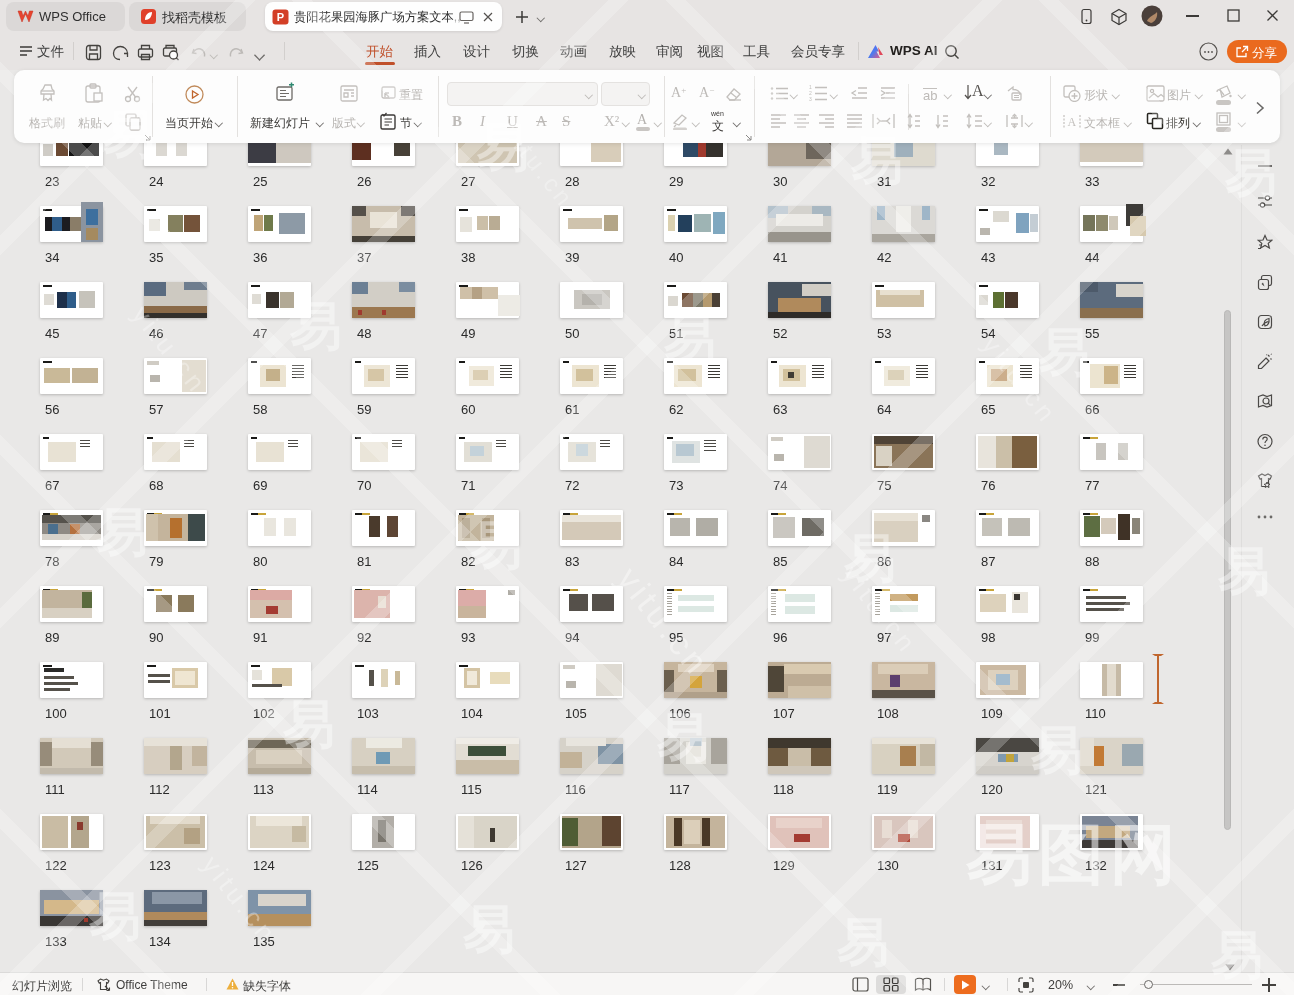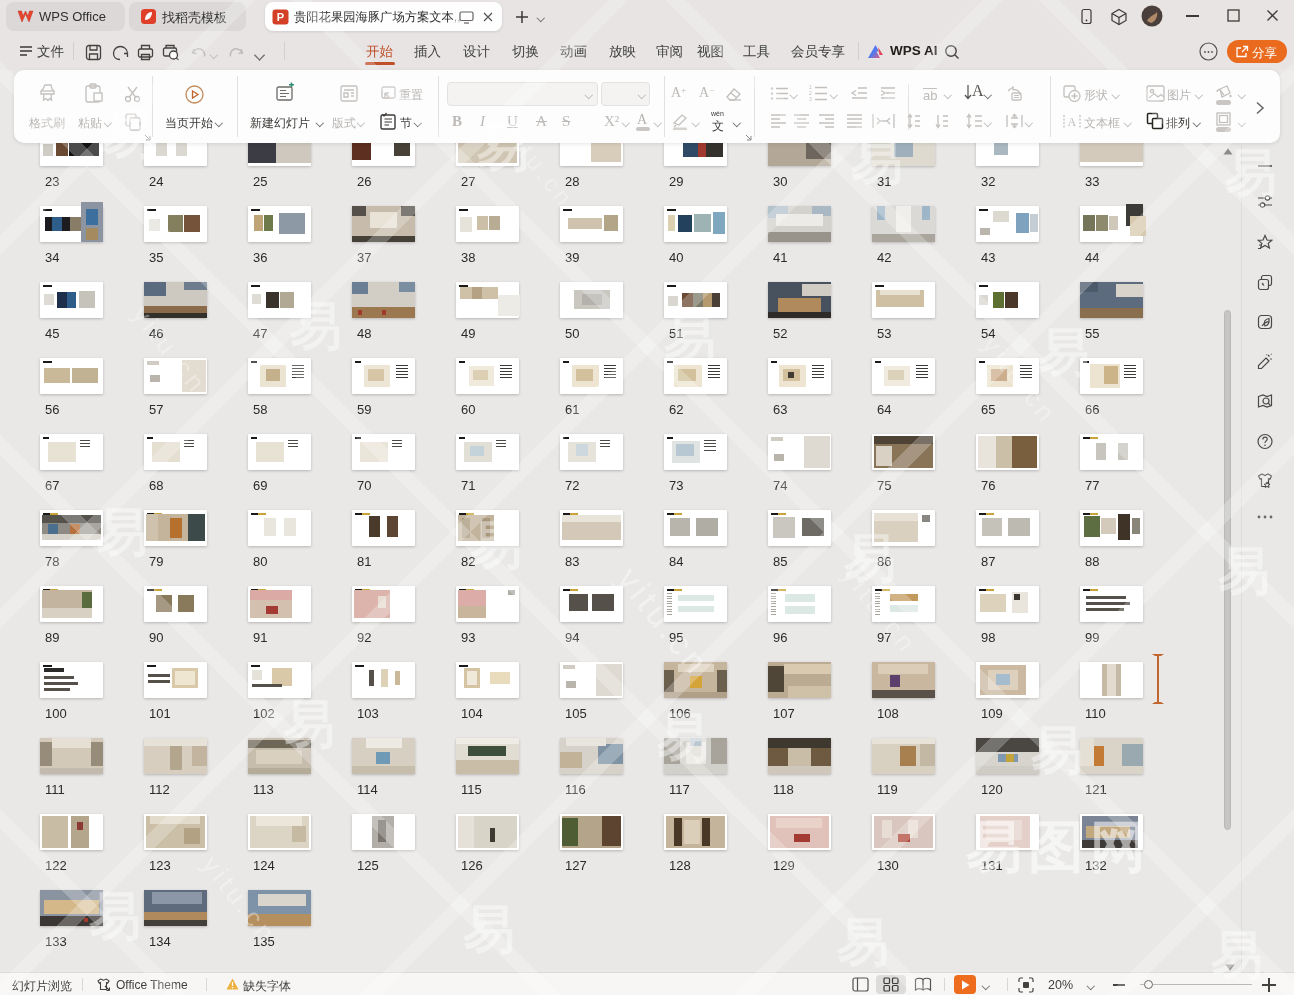--- a/index.html
+++ b/index.html
@@ -1269,19 +1269,19 @@
     <div class="wmt" style="left:470px;top:511px;font-size:52px;opacity:.42">易</div>
     <div class="wmt" style="left:844px;top:524px;font-size:52px;opacity:.42">易</div>
     <div class="wmt" style="left:1218px;top:537px;font-size:52px;opacity:.42">易</div>
     <div class="wmt" style="left:283px;top:690px;font-size:52px;opacity:.42">易</div>
     <div class="wmt" style="left:657px;top:703px;font-size:52px;opacity:.42">易</div>
     <div class="wmt" style="left:1031px;top:716px;font-size:52px;opacity:.42">易</div>
     <div class="wmt" style="left:89px;top:882px;font-size:52px;opacity:.42">易</div>
     <div class="wmt" style="left:463px;top:895px;font-size:52px;opacity:.42">易</div>
     <div class="wmt" style="left:837px;top:908px;font-size:52px;opacity:.42">易</div>
     <div class="wmt" style="left:1211px;top:921px;font-size:52px;opacity:.42">易</div>
-    <div class="wmt" style="left:966px;top:810px;font-size:56px;opacity:.55;letter-spacing:6px">易图网</div>
+    <div class="wmt" style="left:966px;top:810px;font-size:66px;opacity:.55;letter-spacing:6px">易图网</div>
     <div class="wmt" style="left:640px;top:560px;font-size:34px;opacity:0.4;transform:rotate(52deg);transform-origin:0 0;font-weight:normal;letter-spacing:4px">yitu.cn</div>
     <div class="wmt" style="left:150px;top:300px;font-size:26px;opacity:0.32;transform:rotate(52deg);transform-origin:0 0;font-weight:normal;letter-spacing:4px">yitu.cn</div>
     <div class="wmt" style="left:1000px;top:330px;font-size:26px;opacity:0.32;transform:rotate(52deg);transform-origin:0 0;font-weight:normal;letter-spacing:4px">yitu.cn</div>
     <div class="wmt" style="left:860px;top:560px;font-size:26px;opacity:0.32;transform:rotate(52deg);transform-origin:0 0;font-weight:normal;letter-spacing:4px">yitu.cn</div>
     <div class="wmt" style="left:220px;top:850px;font-size:26px;opacity:0.35;transform:rotate(52deg);transform-origin:0 0;font-weight:normal;letter-spacing:4px">yitu.cn</div>
     <div class="wmt" style="left:520px;top:120px;font-size:24px;opacity:0.3;transform:rotate(52deg);transform-origin:0 0;font-weight:normal;letter-spacing:4px">yitu.cn</div>
   </div>
 </body></html>

